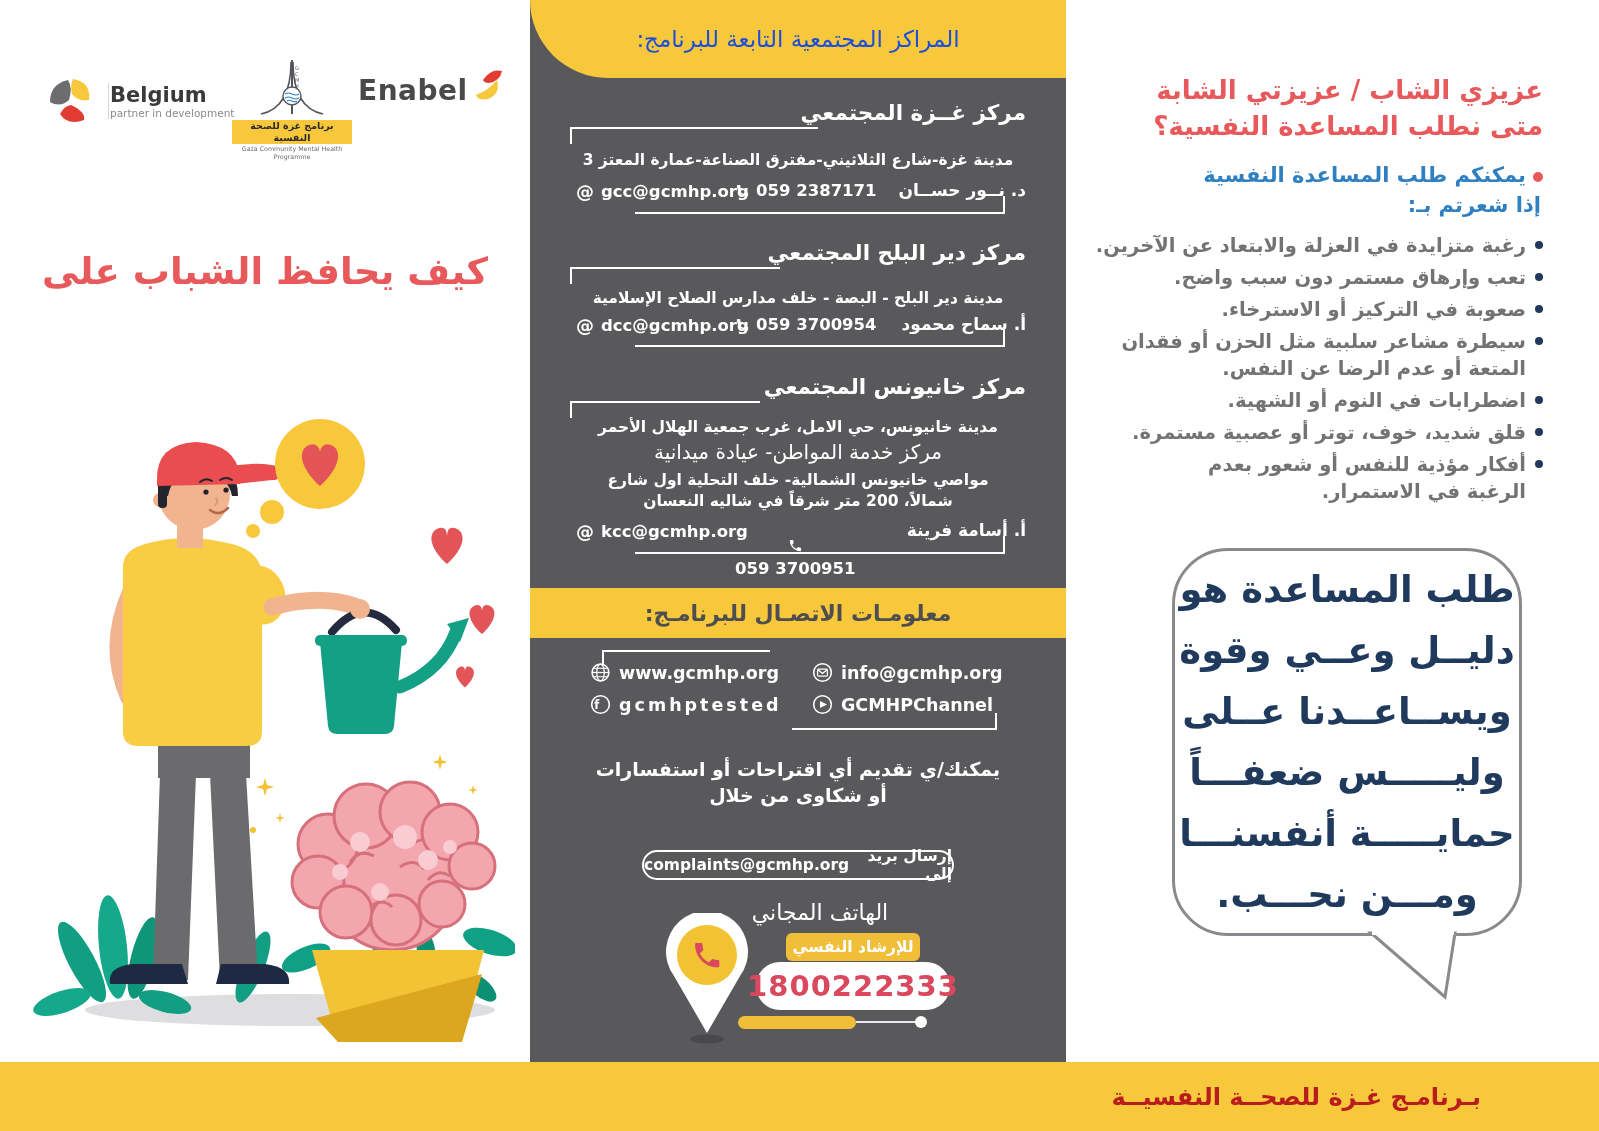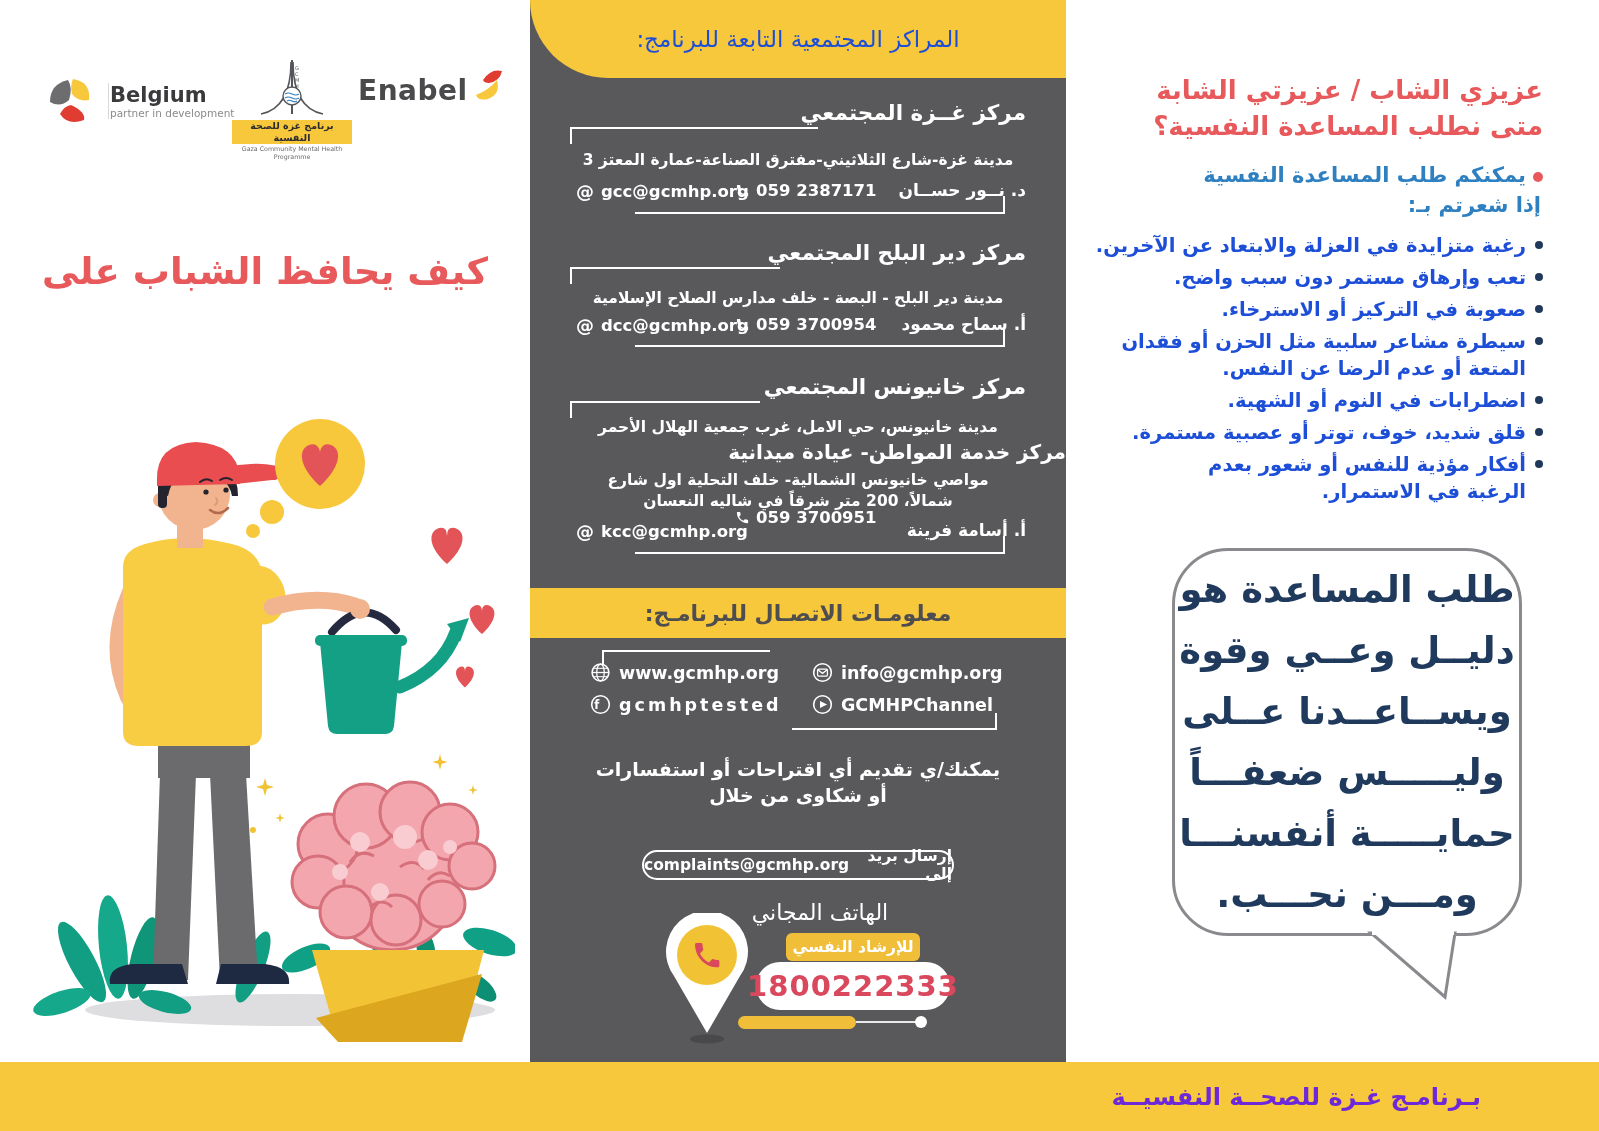--- a/index.html
+++ b/index.html
@@ -23,21 +23,21 @@
   .illustration{position:absolute;left:10px;top:402px;width:505px;height:645px;}
 
   
   .panel{position:absolute;left:530px;top:0;width:536px;height:1062px;background:#59595C;}
   .panel-header{position:absolute;top:0;left:0;width:100%;height:78px;background:#F7C73C;border-bottom-left-radius:90px;display:flex;align-items:center;justify-content:center;color:#1d4ed8;font-size:23px;font-weight:normal;direction:rtl;}
   .band2{position:absolute;top:588px;left:0;width:100%;height:50px;background:#F7C73C;display:flex;align-items:center;justify-content:center;color:#4E4E50;font-size:22px;font-weight:bold;direction:rtl;}
   .wline{position:absolute;height:2px;background:#fff;}
   .wstub{position:absolute;width:2px;background:#fff;}
   .c-title{position:absolute;right:40px;color:#fff;font-size:21.5px;font-weight:bold;direction:rtl;white-space:nowrap;}
   .c-addr{position:absolute;left:0;width:100%;text-align:center;color:#fff;font-size:15.5px;font-weight:bold;direction:rtl;line-height:21px;padding:0 28px;}
-  .c-sub{position:absolute;left:0;width:100%;color:#fff;font-size:20px;font-weight:bold;direction:rtl;}
+  .c-sub{position:absolute;left:0;width:100%;text-align:center;color:#fff;font-size:20px;font-weight:normal;direction:rtl;}
   .c-name{position:absolute;right:40px;color:#fff;font-size:17px;font-weight:bold;direction:rtl;white-space:nowrap;}
   .c-phone{position:absolute;color:#fff;font-size:16.5px;font-weight:bold;direction:ltr;display:flex;align-items:center;gap:6px;white-space:nowrap;}
   .c-email{position:absolute;color:#fff;font-size:16.5px;font-weight:bold;direction:ltr;display:flex;align-items:center;gap:7px;white-space:nowrap;}
   .at{font-size:18px;font-weight:bold;}
   .soc-row{position:absolute;color:#fff;font-size:17.5px;font-weight:bold;direction:ltr;display:flex;align-items:center;gap:8px;white-space:nowrap;}
   .fb-spaced{letter-spacing:3px;}
   .fb-text{font-size:13px;font-weight:bold;fill:#fff;}
   .fed{position:absolute;left:0;width:100%;text-align:center;color:#fff;font-size:19px;font-weight:bold;direction:rtl;}
   .pill{position:absolute;border:2px solid #fff;border-radius:17px;color:#fff;font-size:15.5px;font-weight:bold;display:flex;align-items:center;justify-content:center;direction:rtl;gap:6px;}
   .hot-title{position:absolute;left:160px;width:260px;top:900px;text-align:center;color:#fff;font-size:22px;font-weight:normal;direction:rtl;}
@@ -47,28 +47,28 @@
   .hot-line{position:absolute;left:326px;top:1021px;width:60px;height:2px;background:#E9E9EB;}
   .hot-dot{position:absolute;left:385px;top:1016px;width:12px;height:12px;border-radius:50%;background:#fff;}
   .pin{position:absolute;left:131px;top:913px;}
 
   
   .r-heading{position:absolute;top:72px;right:56px;text-align:right;direction:rtl;color:#E8595C;font-weight:bold;font-size:26px;line-height:36px;}
   .r-intro{position:absolute;top:160px;right:56px;text-align:right;direction:rtl;color:#2F80C0;font-weight:bold;font-size:21px;line-height:30px;}
   .r-intro .dot{display:inline-block;width:10px;height:10px;border-radius:50%;background:#E8595C;margin-left:7px;}
   .r-intro .l2{margin-left:0;padding-left:0;margin-right:0;text-align:right;padding-right:2px;}
   .symptoms{position:absolute;top:232px;right:56px;width:460px;margin:0;padding:0;list-style:none;direction:rtl;}
-  .symptoms li{position:relative;color:#1d4ed8;font-size:19.5px;font-weight:bold;line-height:27px;padding-right:17px;margin-bottom:5px;}
+  .symptoms li{position:relative;color:#737373;font-size:19.5px;font-weight:bold;line-height:27px;padding-right:17px;margin-bottom:5px;}
   .symptoms li::before{content:'';position:absolute;right:0;top:9px;width:8px;height:8px;border-radius:50%;background:#20395B;}
   .bubble{position:absolute;left:1172px;top:548px;width:350px;height:388px;background:#fff;border:3px solid #8A8A8E;border-radius:56px;display:flex;flex-direction:column;justify-content:center;text-align:center;direction:rtl;color:#1F3A5C;font-weight:bold;font-size:37px;line-height:61px;}
   .tail{position:absolute;left:1365px;top:931px;}
 
   
   .footer{position:absolute;left:0;top:1062px;width:100%;height:69px;background:#F7C73C;}
-  .footer .txt{position:absolute;right:118px;top:0;height:69px;display:flex;align-items:center;color:#6d28d9;font-size:24px;font-weight:bold;direction:rtl;}
+  .footer .txt{position:absolute;right:118px;top:0;height:69px;display:flex;align-items:center;color:#b91c1c;font-size:24px;font-weight:bold;direction:rtl;}
 </style>
 </head>
 <body>
 
 <div class="page">
 
   <div class="logos">
     <div class="logo-belgium">
       <svg width="54" height="54" viewBox="0 0 54 54">
         <path d="M26,6 Q8,10 8,28 Q18,34 27,26 Q31,14 26,6 Z" fill="#6d6d70"></path>
@@ -251,21 +251,21 @@
     <div class="wstub" style="top:329px;left:473px;height:17px;"></div>
 
     <div class="c-title" style="top:374px;">مركز خانيونس المجتمعي</div>
     <div class="wline" style="top:401px;left:40px;width:190px;"></div>
     <div class="wstub" style="top:401px;left:40px;height:17px;"></div>
     <div class="c-addr" style="top:417px;">مدينة خانيونس، حي الامل، غرب جمعية الهلال الأحمر</div>
     <div class="c-sub" style="top:440px;">مركز خدمة المواطن- عيادة ميدانية</div>
     <div class="c-addr" style="top:470px;">مواصي خانيونس الشمالية- خلف التحلية اول شارع</div>
     <div class="c-addr" style="top:491px;">شمالاً، 200 متر شرقاً في شاليه النعسان</div>
     <div class="c-name" style="top:520px;">أ. أسامة فرينة</div>
-    <div class="c-phone" style="left:205px;top:508px;">
+    <div class="c-phone" style="left:205px;top:538px;flex-direction:column;">
       <svg width="15" height="15" viewBox="0 0 24 24">
           <path fill="#fff" d="M6.62 10.79c1.44 2.83 3.76 5.14 6.59 6.59l2.2-2.21c.27-.27.67-.36 1.02-.24 1.12.37 2.33.57 3.57.57.55 0 1 .45 1 1V20c0 .55-.45 1-1 1-9.39 0-17-7.61-17-17 0-.55.45-1 1-1h3.5c.55 0 1 .45 1 1 0 1.25.2 2.45.57 3.57.11.35.03.74-.25 1.02l-2.2 2.2z"></path>
         </svg>
       <span>059 3700951</span>
     </div>
     <div class="c-email" style="left:46px;top:521px;">
       <span class="at">@</span>
         <span>kcc@gcmhp.org</span>
     </div>
     <div class="wline" style="top:552px;left:105px;width:370px;"></div>

